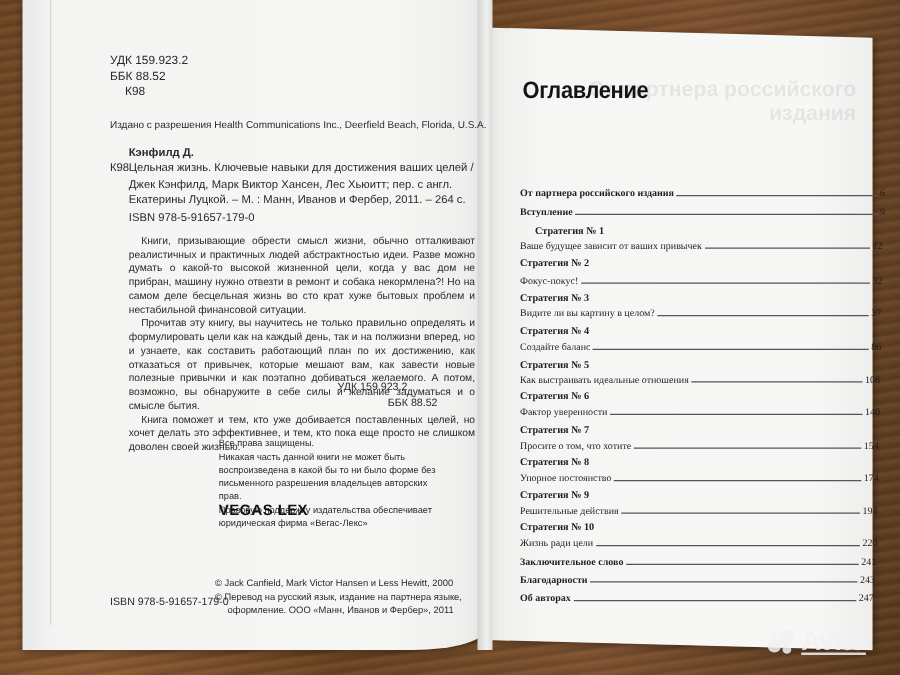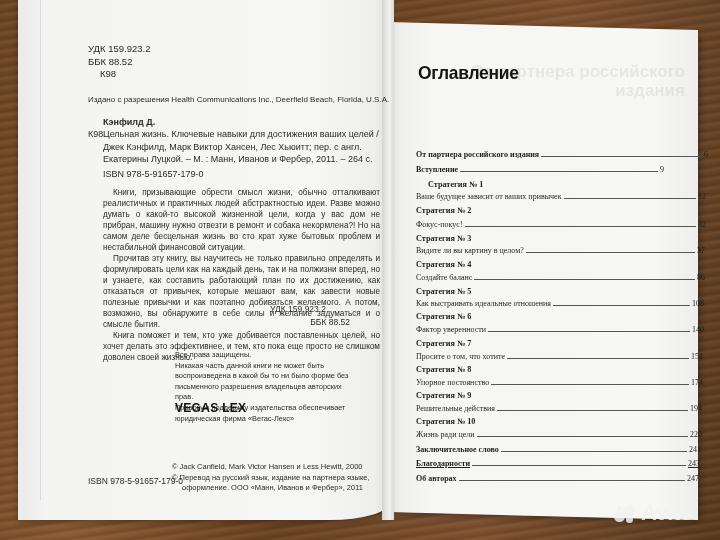--- a/index.html
+++ b/index.html
@@ -70,21 +70,21 @@
     .toc-row .t { font-size: 8px; }
     .toc-row .t.bold { font-weight: bold; }
     .toc-row .leader { flex: 1; border-bottom: 1px solid #555; margin: 0 2px 2px 2px; height: 1px; }
     .toc-row .p { font-size: 8px; }
     .toc-head { position: absolute; left: 0; font-size: 8.2px; font-weight: bold; white-space: nowrap; }
 
     
     .avito { position: absolute; left: 614px; top: 500px; display: flex; align-items: center; gap: 3px; opacity: 0.85; }
     .avito .dots { position: relative; width: 24px; height: 20px; }
     .avito .dots span { position: absolute; border-radius: 50%; background: #f2f2f2; }
-    .avito .label { color: #f2f2f2; font-size: 22px; font-weight: bold; letter-spacing: -0.5px; }
+    .avito .label { color: #f2f2f2; font-size: 22px; font-weight: bold; letter-spacing: -0.5px; text-decoration: underline; }
   </style>
 </head>
 <body>
 
 <div class="wood-stripes"></div>
 
 <div class="spread">
   <div class="page-left"></div>
   <div class="page-left-edge"></div>
   <div class="page-right"></div>
@@ -136,21 +136,21 @@
 
   <div class="ghost">От партнера российского издания</div>
   <div class="toc-title">Оглавление</div>
 
   <div class="toc">
     <div class="toc-row" style="top:0px;width:292px;">
       <span class="t bold">От партнера российского издания</span>
       <span class="leader"></span>
       <span class="p">6</span>
     </div>
-    <div class="toc-row" style="top:15px;width:248px;">
+    <div class="toc-row" style="top:15px;width:292px;">
       <span class="t bold">Вступление</span>
       <span class="leader"></span>
       <span class="p">9</span>
     </div>
     <div class="toc-head" style="top:30px;margin-left:12px;">Стратегия № 1</div>
     <div class="toc-row" style="top:42px;width:290px;">
       <span class="t">Ваше будущее зависит от ваших привычек</span>
       <span class="leader"></span>
       <span class="p">12</span>
     </div>
@@ -206,21 +206,21 @@
     <div class="toc-row" style="top:280px;width:286px;">
       <span class="t">Жизнь ради цели</span>
       <span class="leader"></span>
       <span class="p">220</span>
     </div>
     <div class="toc-row" style="top:295px;width:285px;">
       <span class="t bold">Заключительное слово</span>
       <span class="leader"></span>
       <span class="p">241</span>
     </div>
-    <div class="toc-row" style="top:309px;width:284px;text-decoration:underline;">
+    <div class="toc-row" style="top:309px;width:284px;">
       <span class="t bold">Благодарности</span>
       <span class="leader"></span>
       <span class="p">243</span>
     </div>
     <div class="toc-row" style="top:324px;width:283px;">
       <span class="t bold">Об авторах</span>
       <span class="leader"></span>
       <span class="p">247</span>
     </div>
   </div>

